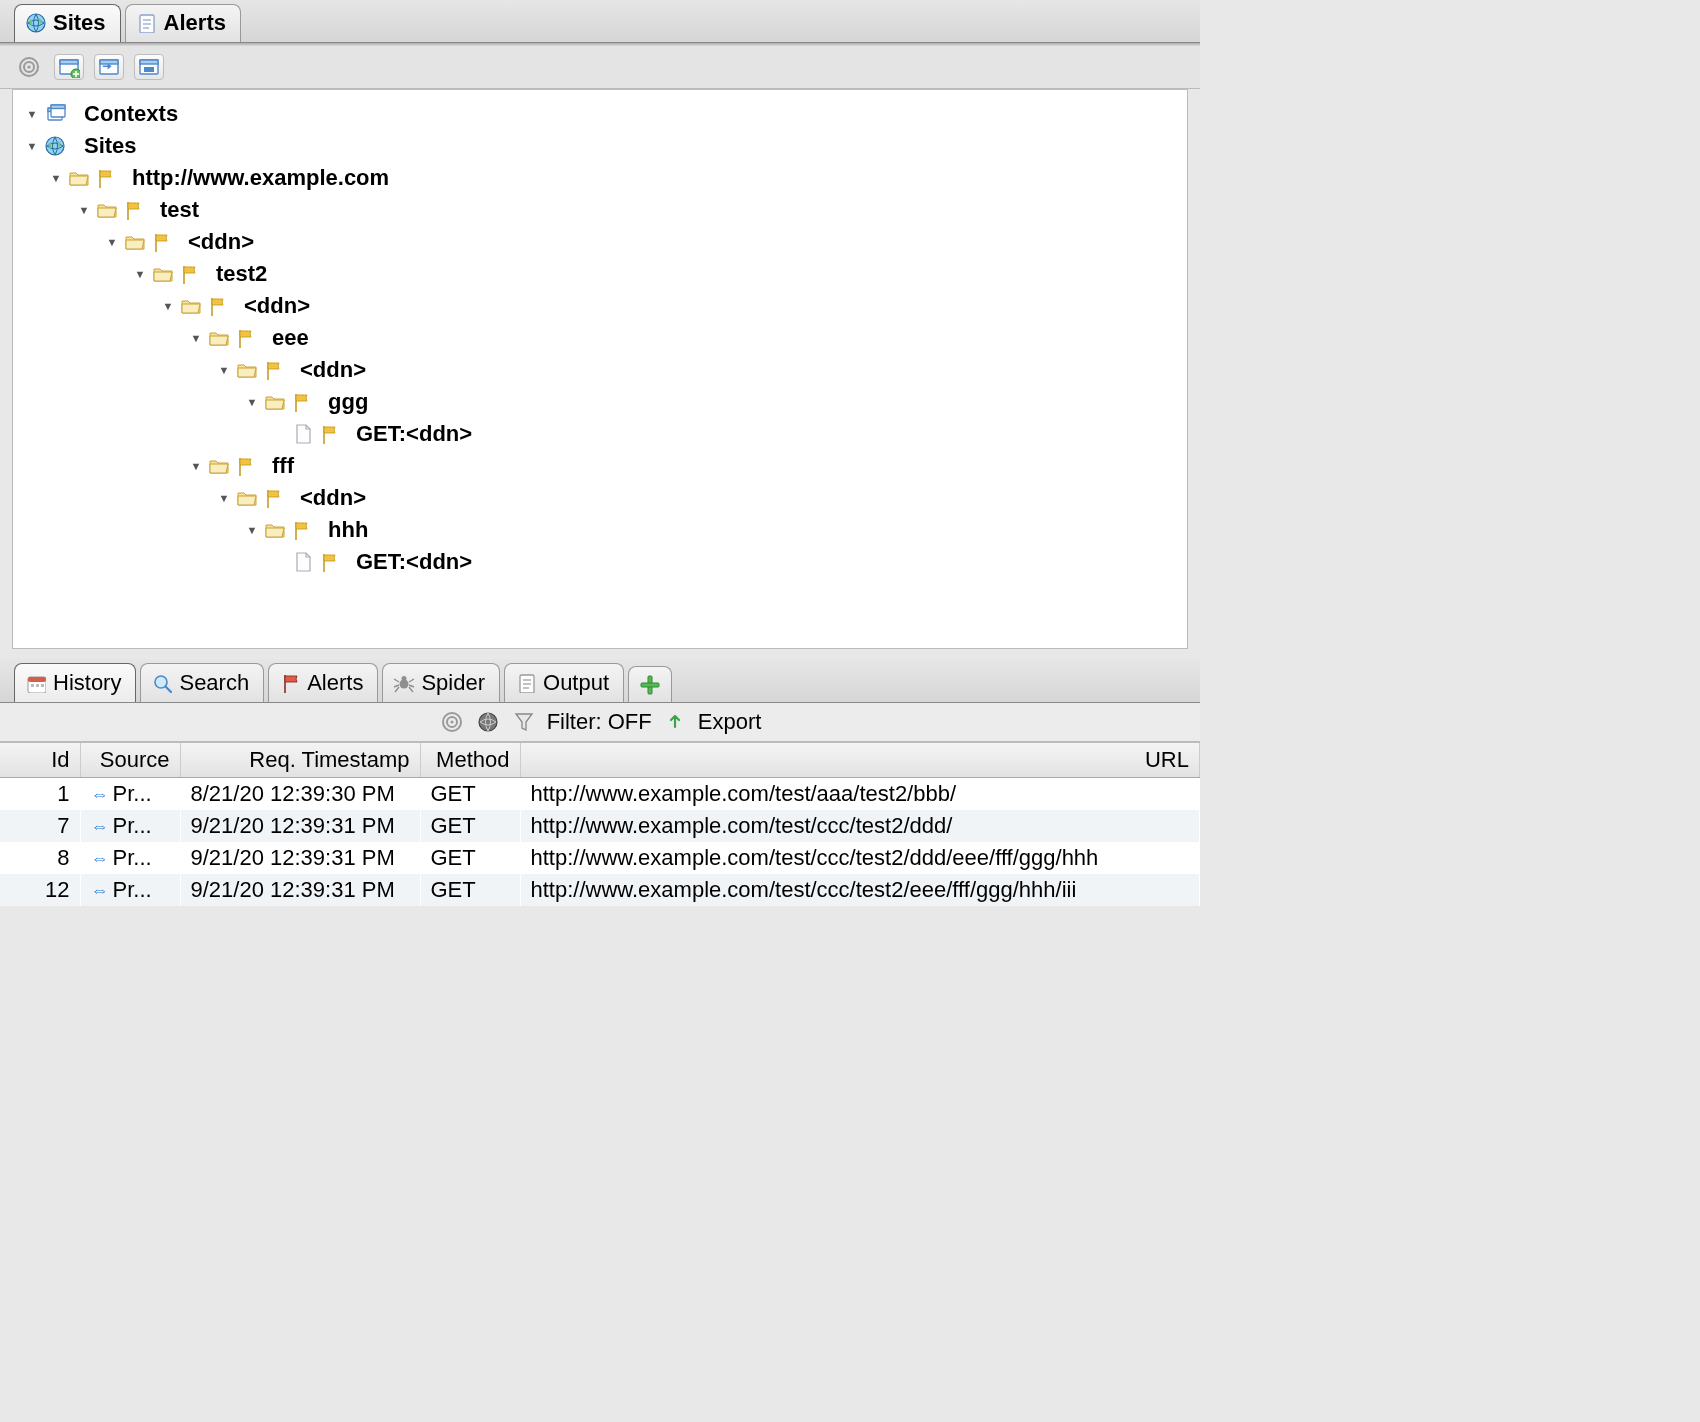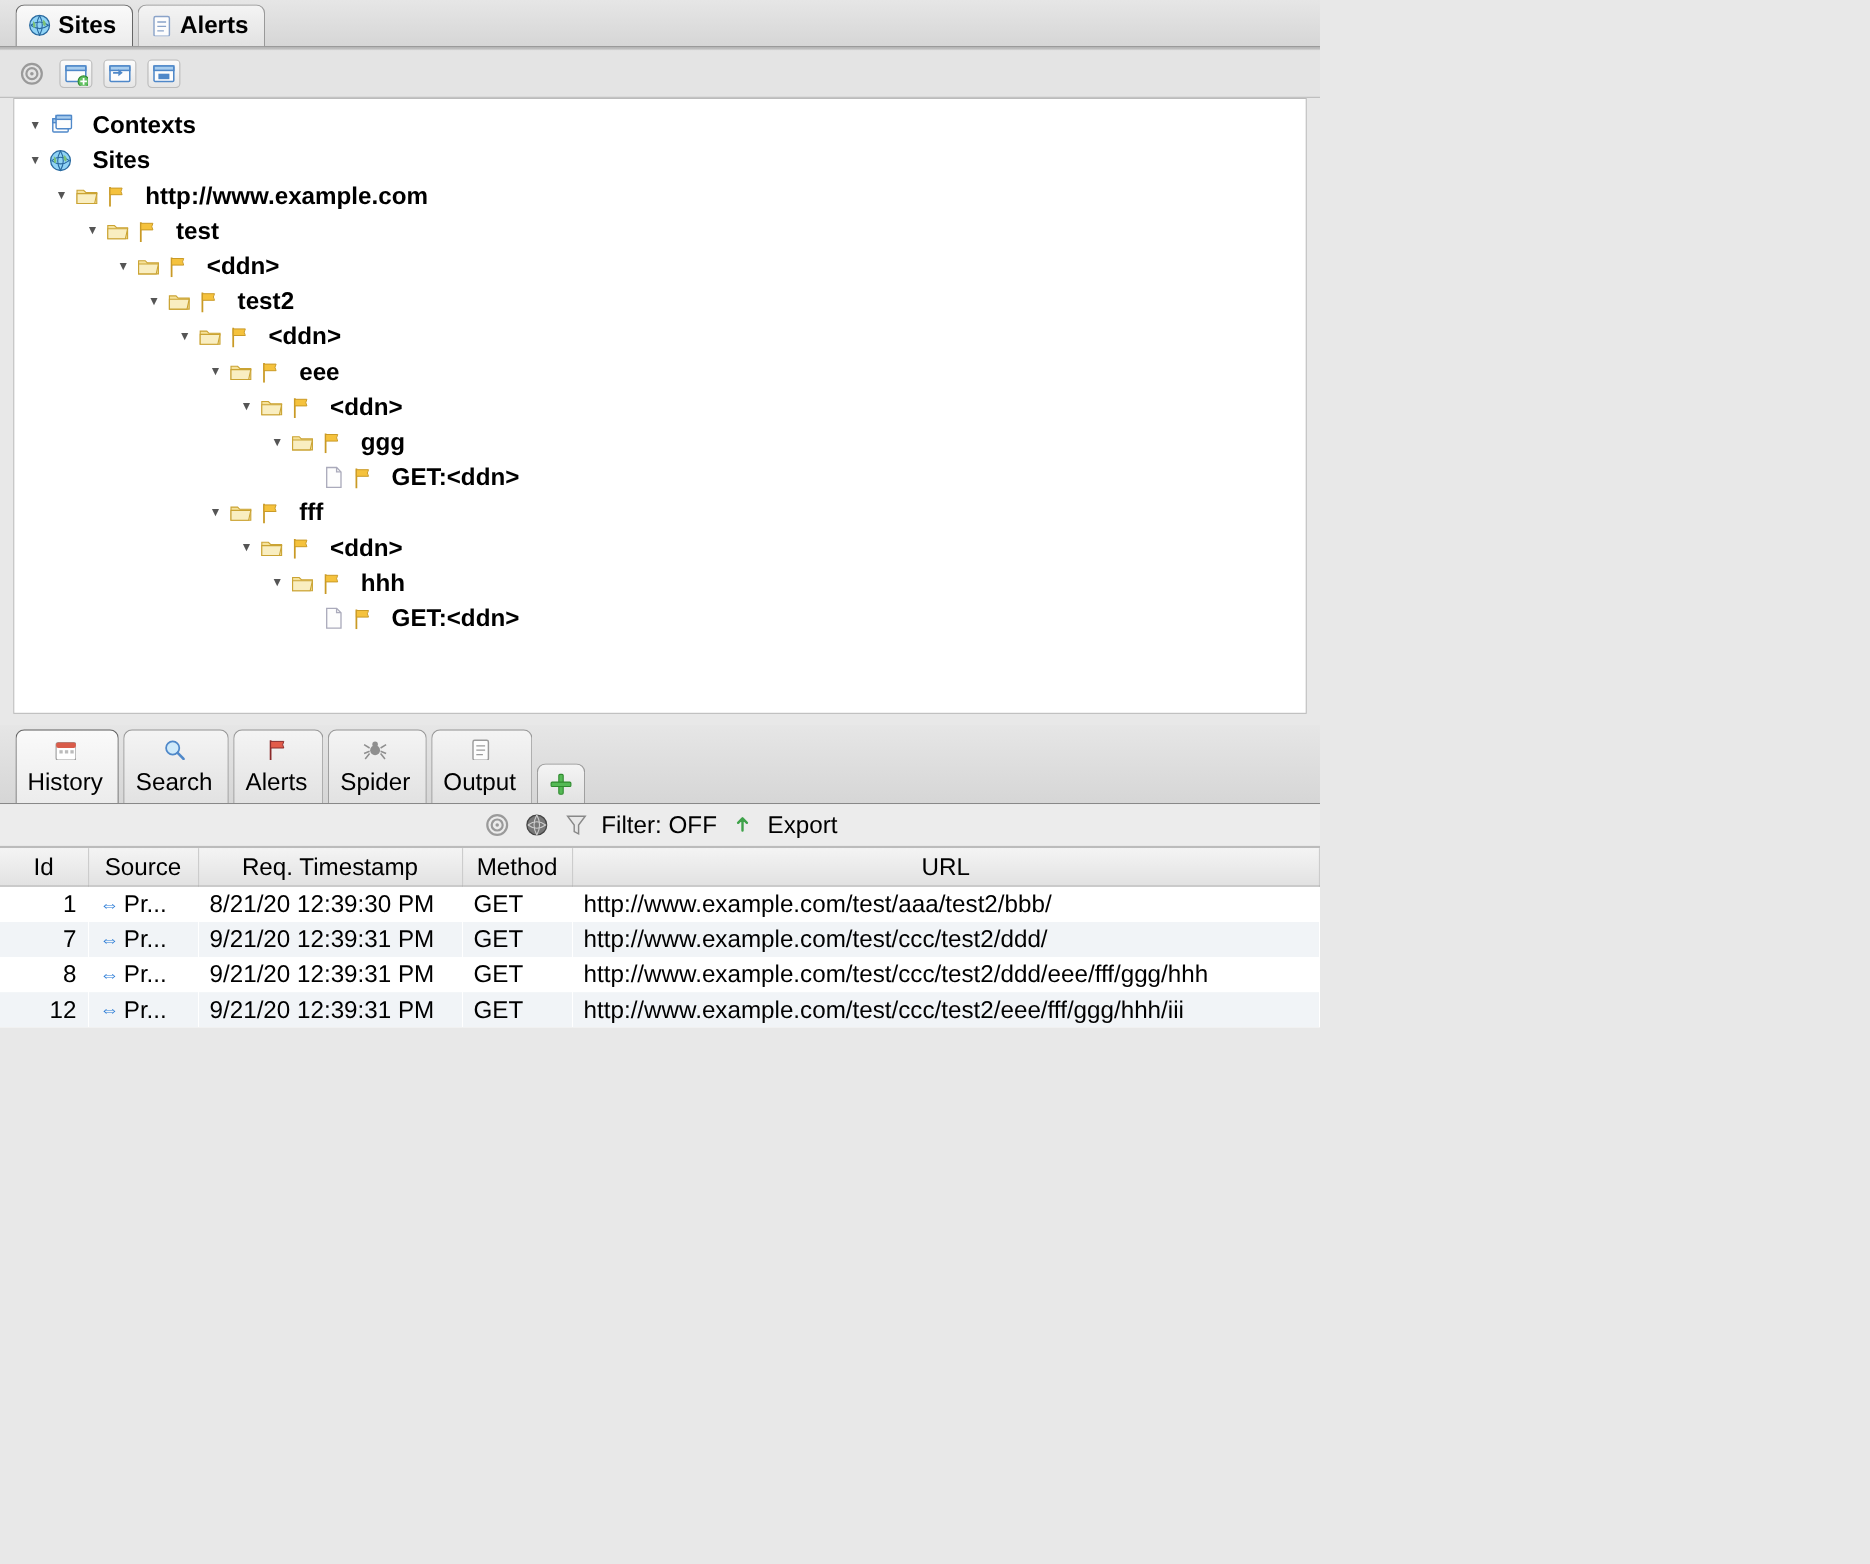--- a/index.html
+++ b/index.html
@@ -94,21 +94,21 @@
 
   
   .lower-panel { }
   .lower-tabstrip {
     display: flex;
     align-items: flex-end;
     background: linear-gradient(#e6e6e6, #d6d6d6);
     padding: 4px 10px 0 14px;
     border-bottom: 1px solid #888;
   }
-  .lower-tabstrip .tab { font-size: 22px; padding: 6px 14px 6px 10px; flex-direction: column; }
+  .lower-tabstrip .tab { font-size: 22px; padding: 6px 14px 6px 10px; }
   .plus-tab {
     display:flex; align-items:center; justify-content:center;
     width: 44px; height: 36px;
     border: 1px solid #999; border-bottom: none;
     border-radius: 8px 8px 0 0;
     background: linear-gradient(#f4f4f4, #e2e2e2);
   }
 
   .filter-row {
     display:flex; align-items:center; gap:10px;
@@ -121,21 +121,21 @@
   .filter-row .fbtn { width:26px; height:26px; display:flex; align-items:center; justify-content:center; }
 
   .table-wrap { background:#fff; border-top:1px solid #bbb; }
   table.history {
     width: 100%;
     border-collapse: collapse;
     font-size: 22px;
     table-layout: fixed;
   }
   table.history thead th {
-    text-align: center;
+    text-align: right;
     font-weight: normal;
     padding: 4px 10px;
     background: linear-gradient(#f4f4f4,#e2e2e2);
     border-right: 1px solid #ccc;
     border-bottom: 1px solid #aaa;
     overflow: hidden; text-overflow: ellipsis; white-space: nowrap;
   }
   table.history tbody td {
     padding: 3px 10px;
     border-right: 1px solid transparent;

